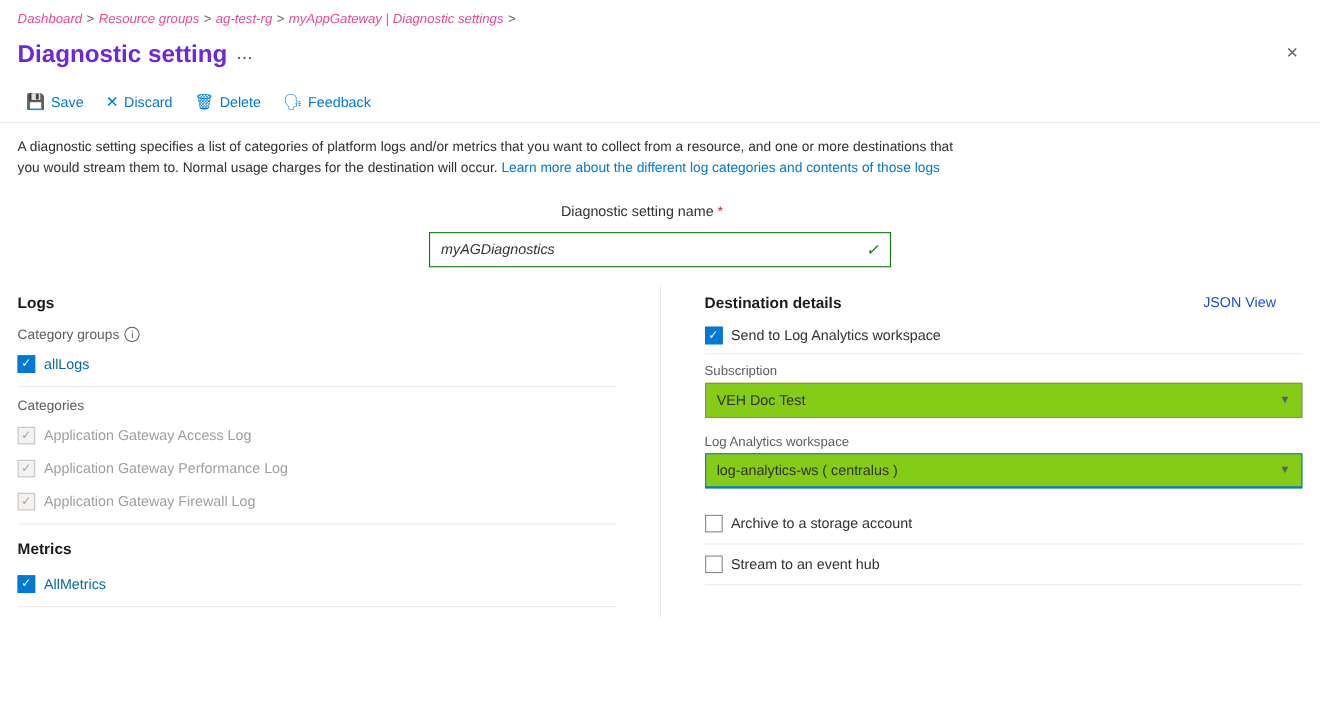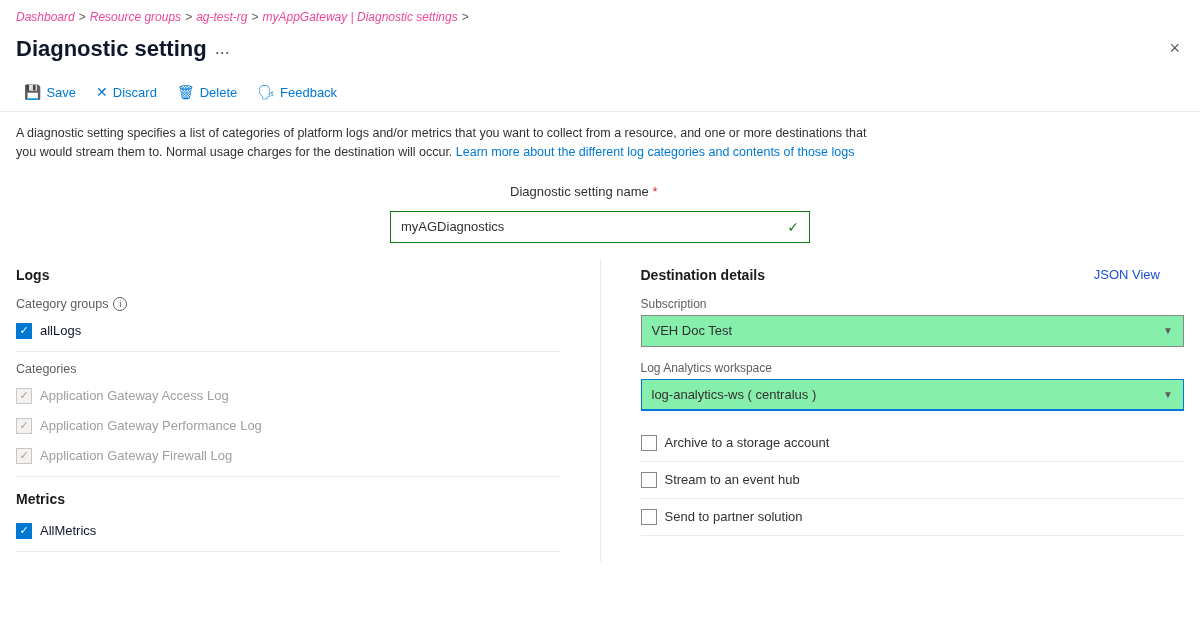--- a/index.html
+++ b/index.html
@@ -3,65 +3,65 @@
   <meta charset="utf-8">
   <style>
     * { box-sizing: border-box; margin: 0; padding: 0; }
     body { font-family: 'Segoe UI', Arial, sans-serif; font-size: 13px; color: #333; background: #fff; }
 
     .breadcrumb { display: flex; align-items: center; gap: 4px; padding: 10px 16px 6px; font-size: 12px; color: #0078d4; }
     .breadcrumb span { color: #605e5c; }
     .breadcrumb a { color: #ec4899; text-decoration: none; cursor: pointer; font-style: italic; }
 
     .page-header { display: flex; align-items: center; justify-content: space-between; padding: 4px 16px 10px; }
-    .page-title { font-size: 22px; font-weight: 600; color: #0f172a; }
+    .page-title { font-size: 22px; font-weight: 600; color: #6d28d9; }
     .page-title-ellipsis { font-size: 18px; color: #605e5c; margin-left: 8px; cursor: pointer; }
     .close-btn { background: none; border: none; cursor: pointer; font-size: 18px; color: #605e5c; padding: 4px; }
 
     .toolbar { display: flex; align-items: center; gap: 4px; padding: 6px 16px; border-bottom: 1px solid #edebe9; }
     .toolbar-btn { display: flex; align-items: center; gap: 5px; background: none; border: none; cursor: pointer; color: #0078d4; font-size: 13px; padding: 5px 8px; }
     .toolbar-btn .icon { font-size: 14px; }
 
     .description-bar { padding: 12px 16px; font-size: 12.5px; color: #323130; max-width: 900px; line-height: 1.5; }
     .description-bar a { color: #0078d4; text-decoration: none; }
     .json-view-link { position: absolute; right: 40px; top: 155px; color: #1d4ed8; font-size: 13px; cursor: pointer; text-decoration: none; }
 
     .form-section { padding: 10px 16px 0; }
     .field-row { display: flex; align-items: center; gap: 12px; margin-bottom: 16px; flex-direction: column; }
     .field-label { font-size: 13px; color: #323130; min-width: 180px; }
-    .text-input { height: 32px; border: 1px solid #8a8886; padding: 0 10px; font-size: 13px; color: #323130; outline: none; min-width: 400px; display: flex; align-items: center; position: relative; }
+    .text-input { height: 32px; border: 1px solid #8a8886; padding: 0 10px; font-size: 13px; color: #323130; outline: none; min-width: 400px; display: flex; align-items: center; position: relative; font-style: italic; }
     .text-input-valid { border-color: #107c10; }
     .input-checkmark { position: absolute; right: 10px; color: #107c10; font-size: 14px; }
 
     .two-col { display: flex; gap: 0; padding: 0 16px; }
     .col-left { flex: 1; padding-right: 40px; border-right: 1px solid #edebe9; }
     .col-right { flex: 1; padding-left: 40px; }
 
     .section-title { font-size: 14px; font-weight: 600; color: #1b1b1b; margin-bottom: 14px; margin-top: 8px; }
     .subsection-title { font-size: 12.5px; color: #605e5c; margin-bottom: 10px; margin-top: 4px; display: flex; align-items: center; gap: 5px; }
     .info-icon { display: inline-flex; align-items: center; justify-content: center; width: 14px; height: 14px; border-radius: 50%; border: 1px solid #605e5c; font-size: 9px; color: #605e5c; cursor: pointer; }
 
     .checkbox-row { display: flex; align-items: center; gap: 8px; margin-bottom: 10px; padding: 2px 0; }
-    .checkbox-row label { font-size: 13px; color: #0f172a; cursor: pointer; }
+    .checkbox-row label { font-size: 13px; color: #0369a1; cursor: pointer; }
     .checkbox-row label.disabled-label { color: #a19f9d; cursor: default; }
 
     .checkbox { width: 16px; height: 16px; border: 1.5px solid #8a8886; background: #fff; display: inline-flex; align-items: center; justify-content: center; cursor: pointer; flex-shrink: 0; }
     .checkbox.checked { background: #0078d4; border-color: #0078d4; }
     .checkbox.checked::after { content: '✓'; color: #fff; font-size: 11px; }
     .checkbox.disabled-checked { border-color: #c8c6c4; background: #f3f2f1; cursor: default; display: inline-flex; align-items: center; justify-content: center; }
     .checkbox.disabled-checked::after { content: '✓'; color: #a19f9d; font-size: 11px; }
 
     .divider { height: 1px; background: #edebe9; margin: 10px 0; }
 
     .destination-checkbox-row { display: flex; align-items: center; gap: 8px; margin-bottom: 8px; padding-bottom: 8px; border-bottom: 1px solid #edebe9; }
     .destination-checkbox-row label { font-size: 13px; color: #323130; }
 
     .dropdown-group { margin-bottom: 14px; }
     .dropdown-label { font-size: 12px; color: #605e5c; margin-bottom: 4px; }
-    .dropdown { height: 32px; border: 1px solid #8a8886; padding: 0 10px; font-size: 13px; color: #323130; background: #86efac; display: flex; align-items: center; justify-content: space-between; cursor: pointer; }
+    .dropdown { height: 32px; border: 1px solid #8a8886; padding: 0 10px; font-size: 13px; color: #323130; background: #84cc16; display: flex; align-items: center; justify-content: space-between; cursor: pointer; }
     .dropdown.active { border-color: #0078d4; border-bottom: 2px solid #0078d4; }
     .dropdown-arrow { font-size: 10px; color: #605e5c; }
 
     .dest-option-row { display: flex; align-items: center; gap: 8px; padding: 10px 0; border-bottom: 1px solid #edebe9; }
     .dest-option-row label { font-size: 13px; color: #323130; }
   </style>
 </head>
 <body>
 
 <div class="breadcrumb">
@@ -167,20 +167,24 @@
     <div class="checkbox-row">
       <div class="checkbox checked"></div>
       <label>AllMetrics</label>
     </div>
     <div class="divider"></div>
   </div>
 
   <div class="col-right">
     <div class="section-title">Destination details</div>
 
+    <div class="destination-checkbox-row">
+      <div class="checkbox checked"></div>
+      <label>Send to Log Analytics workspace</label>
+    </div>
 
     <div class="dropdown-group">
       <div class="dropdown-label">Subscription</div>
       <div class="dropdown">
         <span>VEH Doc Test</span>
         <span class="dropdown-arrow">▼</span>
       </div>
     </div>
 
     <div class="dropdown-group">
@@ -194,18 +198,14 @@
     <div class="dest-option-row">
       <div class="checkbox"></div>
       <label>Archive to a storage account</label>
     </div>
 
     <div class="dest-option-row">
       <div class="checkbox"></div>
       <label>Stream to an event hub</label>
     </div>
 
-    <div class="dest-option-row">
-      <div class="checkbox"></div>
-      <label>Send to partner solution</label>
-    </div>
   </div>
 </div>
 
 </body></html>

